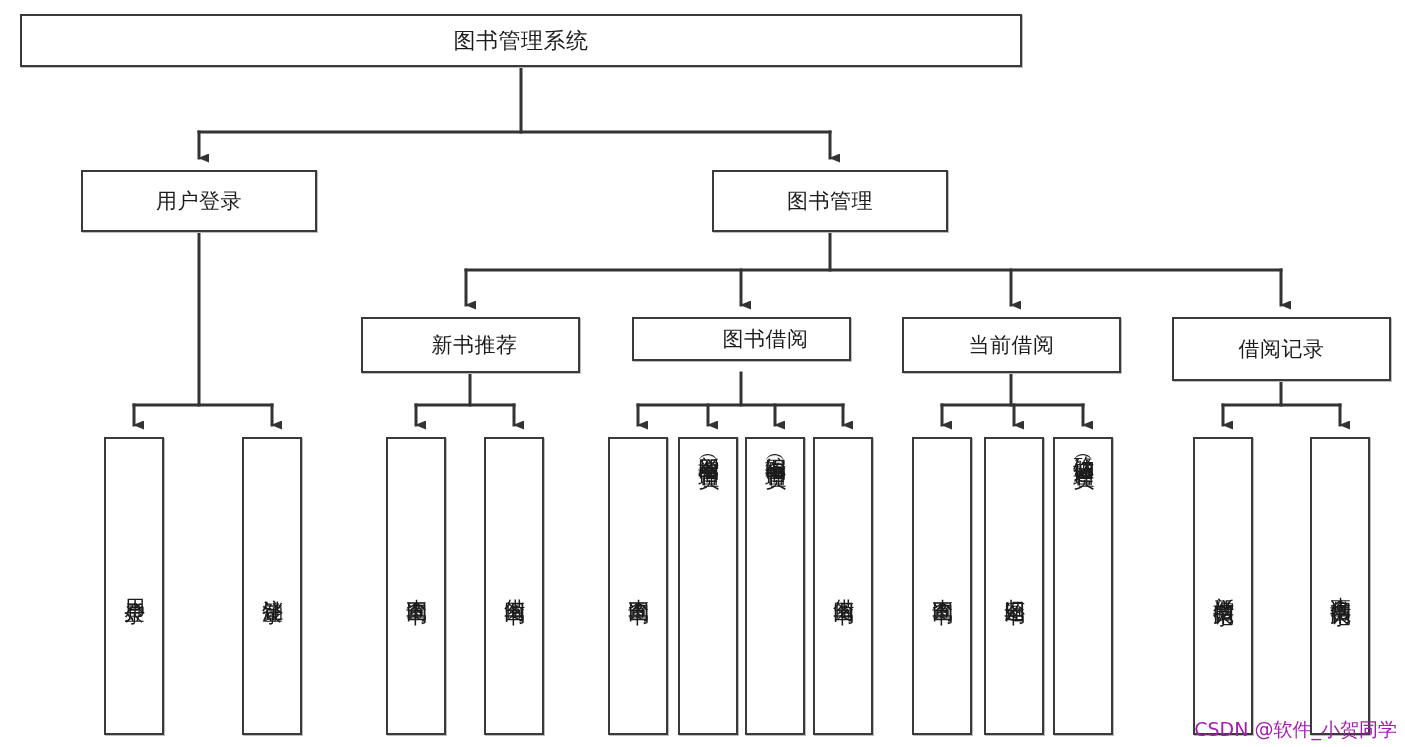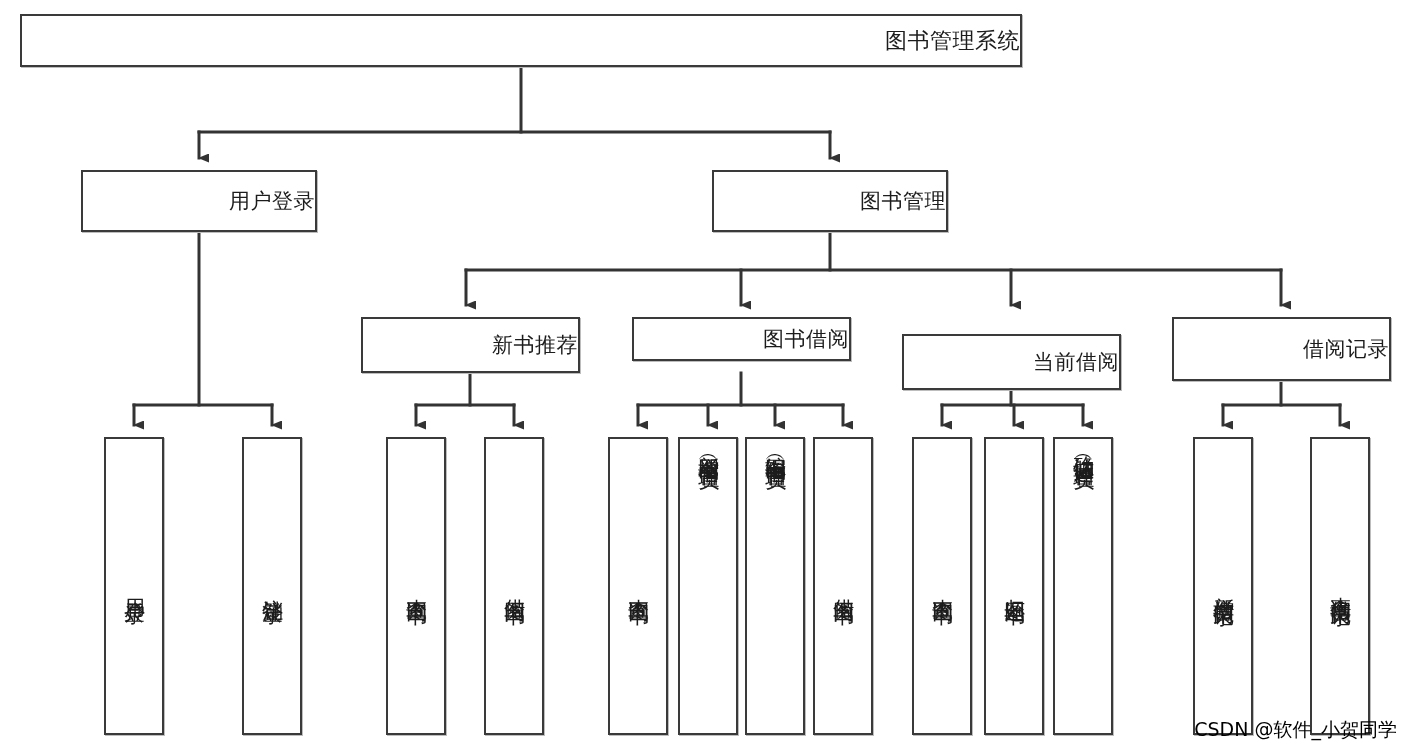--- a/index.html
+++ b/index.html
@@ -28,21 +28,21 @@
   }
   
   .node {
     position: absolute;
     box-sizing: border-box;
     background: #ffffff;
     border: 2px solid #3a3a3a;
     box-shadow: 1px 1px 0 0 #bdbdbd;
     display: flex;
     align-items: center;
-    justify-content: flex-end;
+    justify-content: center;
     color: #1c1c1c;
     z-index: 2;
   }
   .node .label {
     display: block;
     line-height: 1.16;
     letter-spacing: 0.5px;
     white-space: nowrap;
   }
   
@@ -72,21 +72,21 @@
   }
   .node.vert.top {
     align-items: flex-start;
   }
   
   #watermark {
     position: absolute;
     right: 8px;
     bottom: 4px;
     font-size: 19px;
-    color: #000000;
+    color: #a21caf;
     z-index: 3;
     white-space: nowrap;
     font-family: "DejaVu Sans", "Liberation Sans", sans-serif;
   }
 </style>
 </head>
 <body>
 
 <div id="canvas">
 
@@ -155,21 +155,21 @@
   </div>
 
   <div class="node horiz" style="left:361px; top:317px; width:219px; height:56px;padding-left:8px;">
     <span class="label">新书推荐</span>
   </div>
 
   <div class="node horiz" style="left:632px; top:317px; width:219px; height:44px;padding-left:48px;">
     <span class="label">图书借阅</span>
   </div>
 
-  <div class="node horiz" style="left:902px; top:334px; width:219px; height:56px;">
+  <div class="node horiz" style="left:902px; top:317px; width:219px; height:56px;">
     <span class="label">当前借阅</span>
   </div>
 
   <div class="node horiz" style="left:1172px; top:317px; width:219px; height:64px;">
     <span class="label">借阅记录</span>
   </div>
 
   <div class="node vert mid" style="left:104px; top:437px; width:60px; height:298px;">
     <span class="label">用户登录</span>
   </div>

